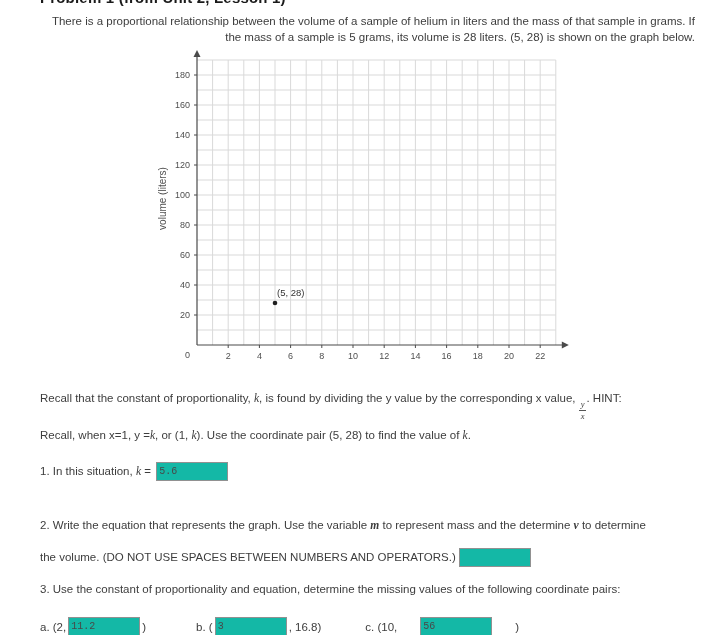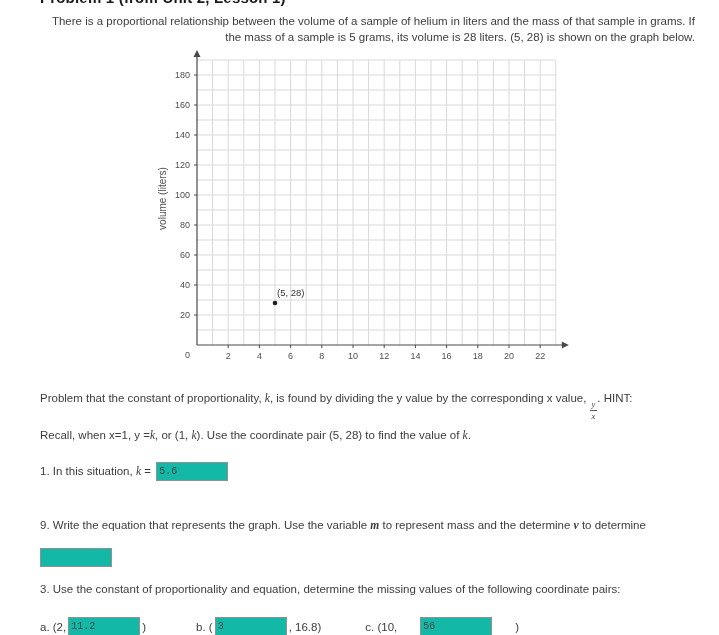--- a/index.html
+++ b/index.html
@@ -125,33 +125,33 @@
       <line x1="49" y1="56" x2="52" y2="56" stroke="#4a4a4a" stroke-width="1"></line>
       <text x="45" y="59" text-anchor="end" class="tick">160</text>
       <line x1="49" y1="26" x2="52" y2="26" stroke="#4a4a4a" stroke-width="1"></line>
       <text x="45" y="29" text-anchor="end" class="tick">180</text>
       <text x="45" y="309" text-anchor="end" class="tick">0</text>
       <circle cx="130" cy="254" r="2.3" fill="#1f1f1f"></circle>
       <text x="132" y="247" class="point-label">(5, 28)</text>
     </svg>
 </div>
 
-<p class="recall"><span>Problem that the constant of proportionality, </span><span class="mvar">k</span><span>, is found by dividing the y value by the corresponding x value, </span><span class="frac">
+<p class="recall"><span>Recall that the constant of proportionality, </span><span class="mvar">k</span><span>, is found by dividing the y value by the corresponding x value, </span><span class="frac">
       <span class="num">y</span>
       <span class="den">x</span>
     </span><span>. HINT:</span><br><span>Recall, when x=1, y =</span><span class="mvar">k</span><span>, or (1, </span><span class="mvar">k</span><span>). Use the coordinate pair (5, 28) to find the value of </span><span class="mvar">k</span><span>.</span></p>
 
 <p class="q1">
   <span>1. In this situation,</span>
   <span class="mvar">k</span>
   <span>=</span>
   <input class="w70" type="text" value="5.6" style="">
 </p>
 
-<p class="q2"><span>9. Write the equation that represents the graph. Use the variable </span><span class="bvar">m</span><span> to represent mass and the determine </span><span class="bvar">v</span><span> to determine</span><br>
+<p class="q2"><span>2. Write the equation that represents the graph. Use the variable </span><span class="bvar">m</span><span> to represent mass and the determine </span><span class="bvar">v</span><span> to determine</span><br><span>the volume. (DO NOT USE SPACES BETWEEN NUMBERS AND OPERATORS.)</span>
   <input class="w70" type="text" value="" style="">
 </p>
 
 <p class="q3">3. Use the constant of proportionality and equation, determine the missing values of the following coordinate pairs:</p>
 
 <div class="answers">
   <span class="grp">
     <span>a. (2,</span>
     <input class="w70" type="text" value="11.2" style="">
     <span>)</span>

